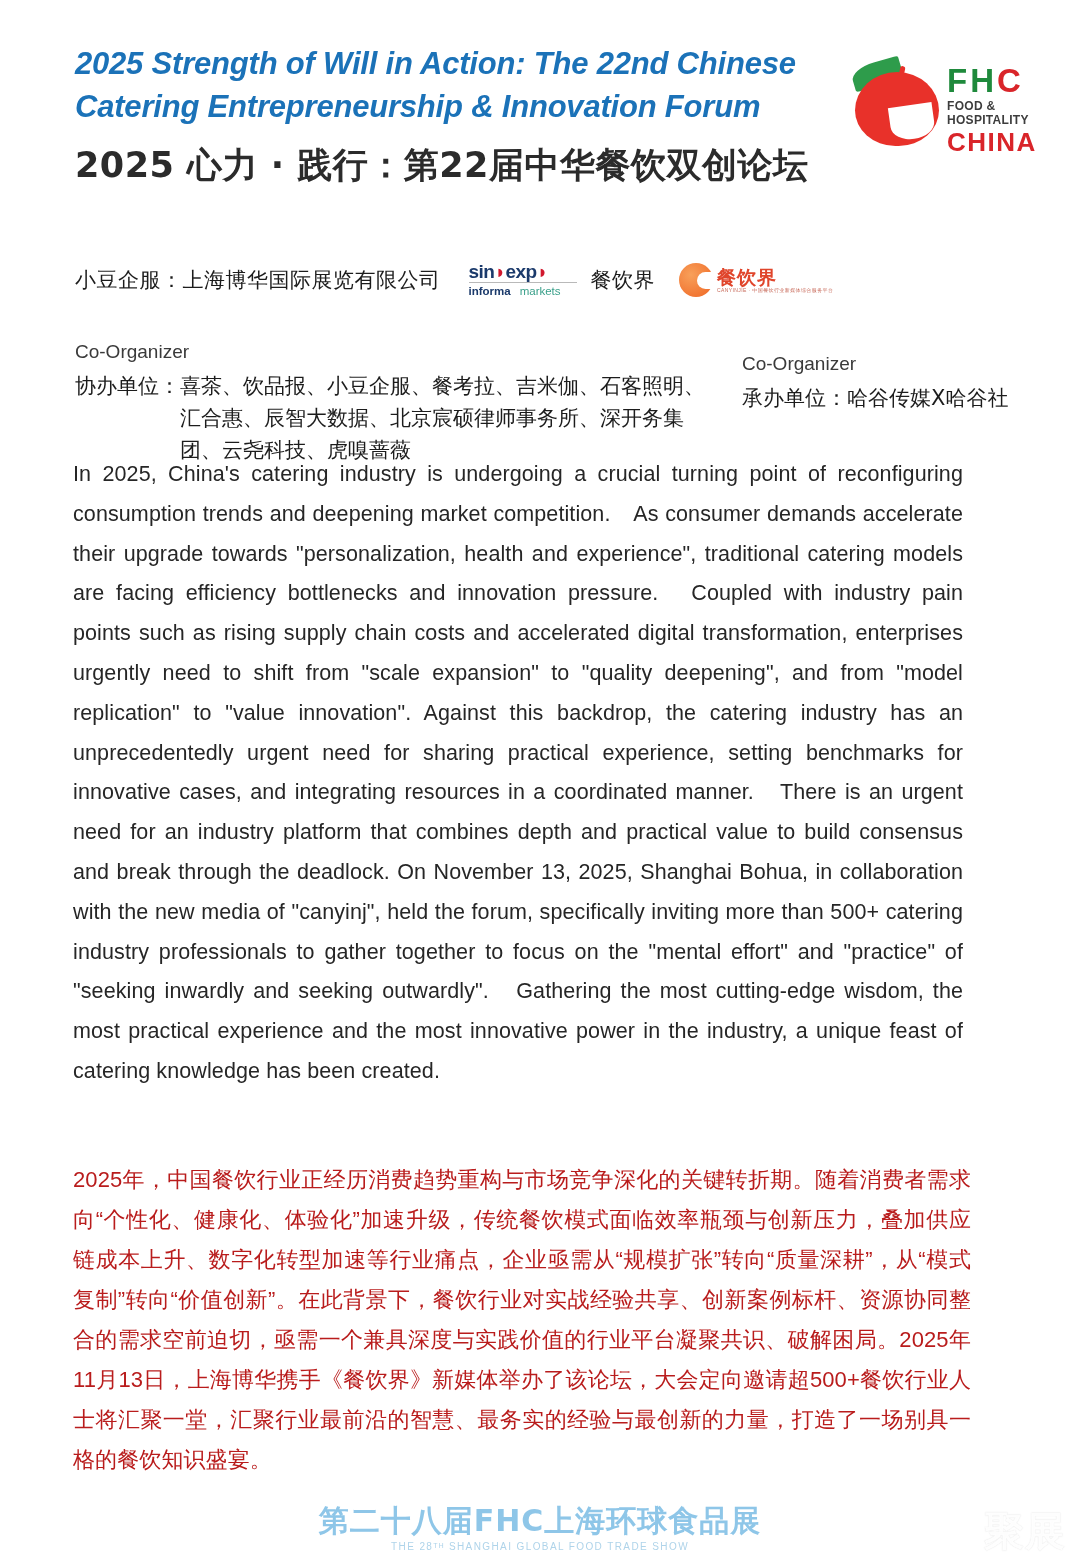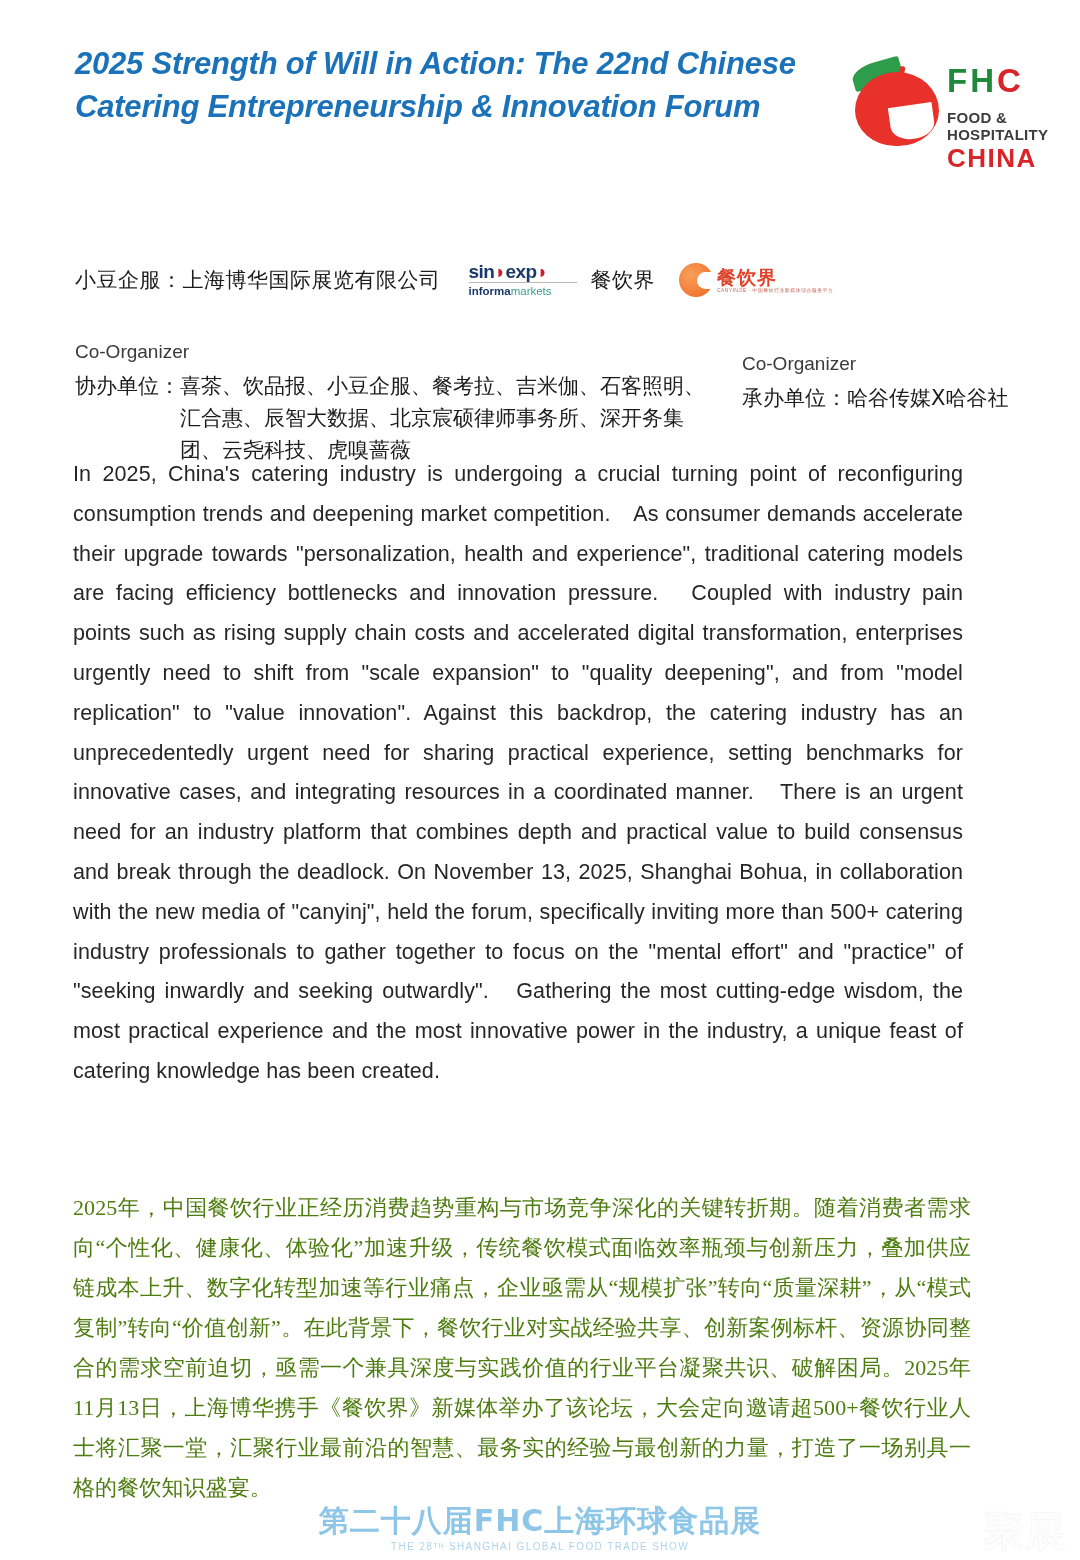--- a/index.html
+++ b/index.html
@@ -103,25 +103,25 @@
   }
   .fhc-row {
     font-size: 33px;
     font-weight: bold;
     letter-spacing: 3px;
     line-height: 34px;
   }
   .fhc-f, .fhc-h { color: #1f8a3c; }
   .fhc-c { color: #d9252a; }
   .fhc-sub {
-    font-size: 15px;
+    font-size: 12px;
     font-weight: bold;
     letter-spacing: 0.3px;
     color: #3d3d3d;
-    margin-top: 11px;
+    margin-top: 1px;
   }
   .fhc-china {
     font-size: 26px;
     font-weight: bold;
     color: #d9252a;
     letter-spacing: 1.5px;
     line-height: 28px;
     margin-top: 1px;
   }
 
@@ -167,21 +167,21 @@
     position: relative;
   }
   .sino-swoosh { color: #d1192e; }
   .sino-bot {
     font-size: 11.5px;
     line-height: 14px;
     border-top: 1px solid #b9b9b9;
     padding-top: 1px;
   }
   .sino-informa { color: #1b3a6b; font-weight: bold; }
-  .sino-markets { color: #3aa08a; }
+  .sino-markets { color: #3aa08a; padding-left: 9px; }
 
   
   .cyj-logo {
     display: flex;
     align-items: center;
     gap: 4px;
     margin-left: 14px;
   }
   .cyj-mark {
     width: 34px; height: 34px;
@@ -251,27 +251,27 @@
     line-height: 39.8px;
     text-align: justify;
     text-justify: inter-word;
     color: #262626;
     font-family: "Liberation Sans", "DejaVu Sans", sans-serif;
     letter-spacing: 0.1px;
   }
   .body-cn {
     position: absolute;
     left: 73px;
-    top: 1188px;
+    top: 1160px;
     width: 898px;
     font-size: 22px;
     line-height: 40px;
     text-align: justify;
-    color: #4d7c0f;
-    font-family: Liberation Serif, serif;
+    color: #b91c1c;
+    font-family: Liberation Sans, sans-serif;
     letter-spacing: 0.1px;
   }
 
   
   .footer {
     position: absolute;
     left: 0;
     right: 0;
     bottom: 8px;
     text-align: center;
@@ -305,20 +305,21 @@
     opacity: 0.9;
   }
 </style>
 </head>
 <body>
 
 <div class="page">
 
   <div class="header">
     <div class="title-en">2025 Strength of Will in Action: The 22nd Chinese Catering Entrepreneurship &amp; Innovation Forum</div>
+    <div class="title-cn">2025 心力 · 践行：第22届中华餐饮双创论坛</div>
   </div>
 
   <div class="fhc-logo">
     <div class="apple">
       <div class="apple-leaf"></div>
       <div class="apple-stem"></div>
       <div class="apple-body"></div>
       <div class="apple-bite"></div>
     </div>
     <div class="fhc-text">

